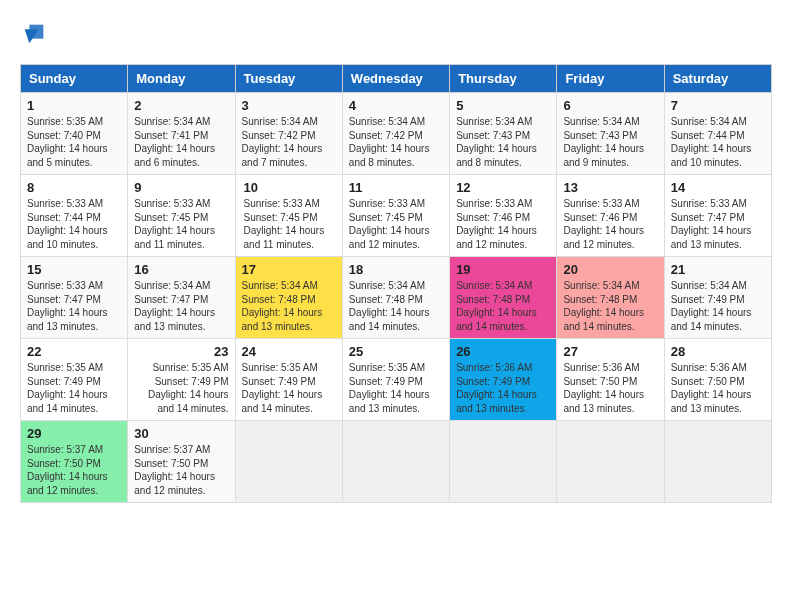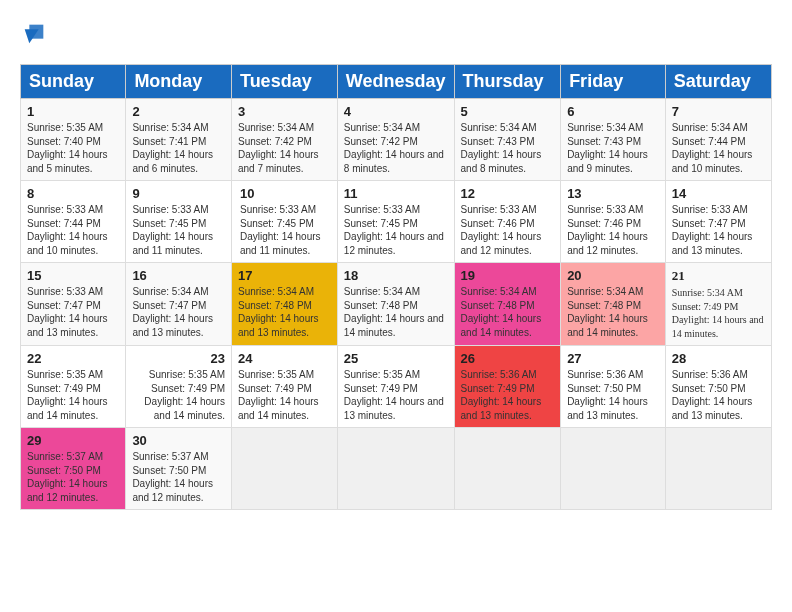--- a/index.html
+++ b/index.html
@@ -55,21 +55,21 @@
     .calendar {
       width: 100%;
       border-collapse: collapse;
       border: 1px solid #ccc;
     }
     .calendar th {
       background-color: #1a6bbf;
       color: #fff;
       text-align: left;
       padding: 6px 8px;
-      font-size: 18px;
+      font-size: 13px;
       font-weight: bold;
       border: 1px solid #ccc;
     }
     .calendar td {
       vertical-align: top;
       padding: 5px 6px;
       border: 1px solid #ddd;
       font-size: 10.5px;
       color: #333;
       width: calc(100% / 7);
@@ -145,37 +145,37 @@
         <td style="background: rgb(255, 255, 255);"><span class="day-num">9</span><span class="day-info">Sunrise: 5:33 AM<br>Sunset: 7:45 PM<br>Daylight: 14 hours and 11 minutes.</span></td>
         <td style="background: rgb(255, 255, 255); padding-left: 8px;"><span class="day-num">10</span><span class="day-info">Sunrise: 5:33 AM<br>Sunset: 7:45 PM<br>Daylight: 14 hours and 11 minutes.</span></td>
         <td style="background: rgb(255, 255, 255);"><span class="day-num">11</span><span class="day-info">Sunrise: 5:33 AM<br>Sunset: 7:45 PM<br>Daylight: 14 hours and 12 minutes.</span></td>
         <td style="background: rgb(255, 255, 255);"><span class="day-num">12</span><span class="day-info">Sunrise: 5:33 AM<br>Sunset: 7:46 PM<br>Daylight: 14 hours and 12 minutes.</span></td>
         <td style="background: rgb(255, 255, 255);"><span class="day-num">13</span><span class="day-info">Sunrise: 5:33 AM<br>Sunset: 7:46 PM<br>Daylight: 14 hours and 12 minutes.</span></td>
         <td style="background: rgb(255, 255, 255); margin-top: 12px;"><span class="day-num">14</span><span class="day-info">Sunrise: 5:33 AM<br>Sunset: 7:47 PM<br>Daylight: 14 hours and 13 minutes.</span></td>
       </tr>
       <tr>
         <td style="background: rgb(249, 249, 249);"><span class="day-num">15</span><span class="day-info">Sunrise: 5:33 AM<br>Sunset: 7:47 PM<br>Daylight: 14 hours and 13 minutes.</span></td>
         <td style="background: rgb(249, 249, 249);"><span class="day-num">16</span><span class="day-info">Sunrise: 5:34 AM<br>Sunset: 7:47 PM<br>Daylight: 14 hours and 13 minutes.</span></td>
-        <td style="background: #eab308; margin-top: 31px;"><span class="day-num">17</span><span class="day-info">Sunrise: 5:34 AM<br>Sunset: 7:48 PM<br>Daylight: 14 hours and 13 minutes.</span></td>
+        <td style="background: #fde047; margin-top: 31px;"><span class="day-num">17</span><span class="day-info">Sunrise: 5:34 AM<br>Sunset: 7:48 PM<br>Daylight: 14 hours and 13 minutes.</span></td>
         <td style="background: rgb(249, 249, 249);"><span class="day-num">18</span><span class="day-info">Sunrise: 5:34 AM<br>Sunset: 7:48 PM<br>Daylight: 14 hours and 14 minutes.</span></td>
         <td style="background: #ec4899;"><span class="day-num">19</span><span class="day-info">Sunrise: 5:34 AM<br>Sunset: 7:48 PM<br>Daylight: 14 hours and 14 minutes.</span></td>
         <td style="background: #fca5a5;"><span class="day-num">20</span><span class="day-info">Sunrise: 5:34 AM<br>Sunset: 7:48 PM<br>Daylight: 14 hours and 14 minutes.</span></td>
-        <td style="background: rgb(249, 249, 249); font-family: Liberation Serif, serif;"><span class="day-num">21</span><span class="day-info">Sunrise: 5:34 AM<br>Sunset: 7:49 PM<br>Daylight: 14 hours and 14 minutes.</span></td>
+        <td style="background: rgb(249, 249, 249);"><span class="day-num">21</span><span class="day-info">Sunrise: 5:34 AM<br>Sunset: 7:49 PM<br>Daylight: 14 hours and 14 minutes.</span></td>
       </tr>
       <tr>
         <td style="background: rgb(255, 255, 255);"><span class="day-num">22</span><span class="day-info">Sunrise: 5:35 AM<br>Sunset: 7:49 PM<br>Daylight: 14 hours and 14 minutes.</span></td>
         <td style="background: rgb(255, 255, 255); text-align: right;"><span class="day-num">23</span><span class="day-info">Sunrise: 5:35 AM<br>Sunset: 7:49 PM<br>Daylight: 14 hours and 14 minutes.</span></td>
         <td style="background: rgb(255, 255, 255);"><span class="day-num">24</span><span class="day-info">Sunrise: 5:35 AM<br>Sunset: 7:49 PM<br>Daylight: 14 hours and 14 minutes.</span></td>
         <td style="background: rgb(255, 255, 255);"><span class="day-num">25</span><span class="day-info">Sunrise: 5:35 AM<br>Sunset: 7:49 PM<br>Daylight: 14 hours and 13 minutes.</span></td>
-        <td style="background: #ef4444; margin-left: 36px;"><span class="day-num">26</span><span class="day-info">Sunrise: 5:36 AM<br>Sunset: 7:49 PM<br>Daylight: 14 hours and 13 minutes.</span></td>
+        <td style="background: #0ea5e9; margin-left: 36px;"><span class="day-num">26</span><span class="day-info">Sunrise: 5:36 AM<br>Sunset: 7:49 PM<br>Daylight: 14 hours and 13 minutes.</span></td>
         <td style="background: rgb(255, 255, 255);"><span class="day-num">27</span><span class="day-info">Sunrise: 5:36 AM<br>Sunset: 7:50 PM<br>Daylight: 14 hours and 13 minutes.</span></td>
         <td style="background: rgb(255, 255, 255);"><span class="day-num">28</span><span class="day-info">Sunrise: 5:36 AM<br>Sunset: 7:50 PM<br>Daylight: 14 hours and 13 minutes.</span></td>
       </tr>
       <tr>
-        <td style="background: #ec4899;"><span class="day-num">29</span><span class="day-info">Sunrise: 5:37 AM<br>Sunset: 7:50 PM<br>Daylight: 14 hours and 12 minutes.</span></td>
+        <td style="background: #86efac;"><span class="day-num">29</span><span class="day-info">Sunrise: 5:37 AM<br>Sunset: 7:50 PM<br>Daylight: 14 hours and 12 minutes.</span></td>
         <td style="background: rgb(249, 249, 249);"><span class="day-num">30</span><span class="day-info">Sunrise: 5:37 AM<br>Sunset: 7:50 PM<br>Daylight: 14 hours and 12 minutes.</span></td>
         <td class="empty-cell"></td>
         <td class="empty-cell"></td>
         <td class="empty-cell"></td>
         <td class="empty-cell"></td>
         <td class="empty-cell"></td>
       </tr>
     </tbody>
 </table>
 

